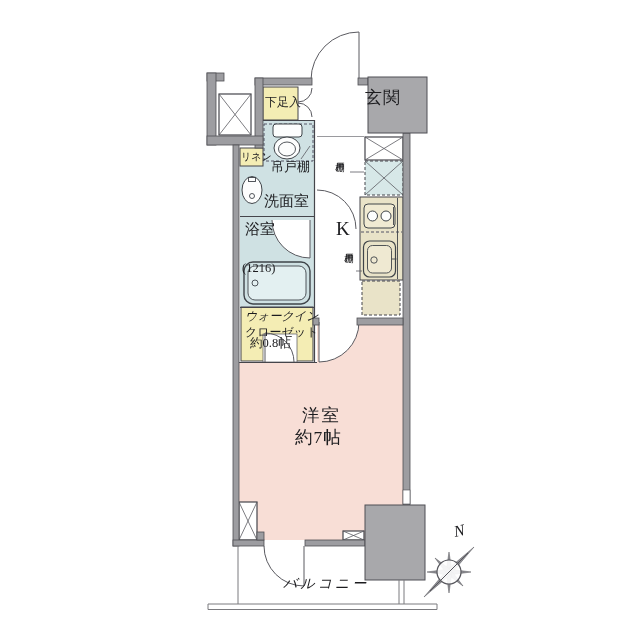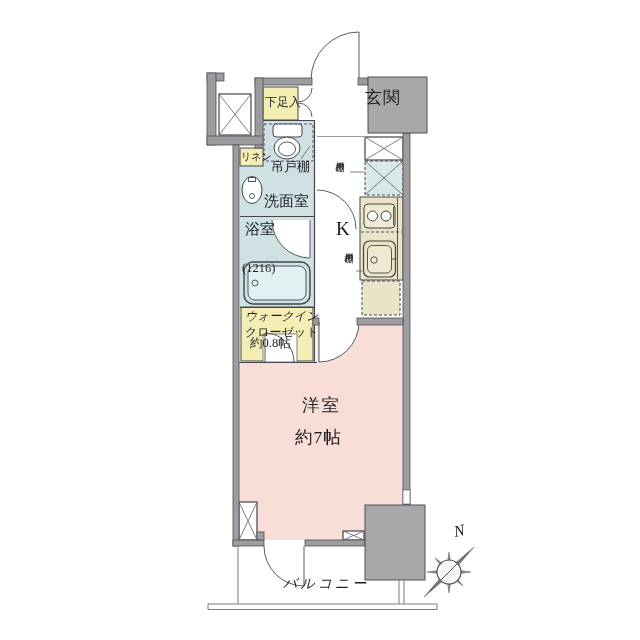--- a/index.html
+++ b/index.html
@@ -144,17 +144,17 @@
   <div class="lbl" style="left:271px;top:160px;font-size:13px;">吊戸棚</div>
   <div class="lbl v" style="left:334px;top:155px;font-size:9.5px;height:40px;">吊戸棚</div>
   <div class="lbl v" style="left:343px;top:246px;font-size:9.5px;height:40px;">吊戸棚</div>
   <div class="lbl" style="left:264px;top:194px;font-size:15px;">洗面室</div>
   <div class="lbl" style="left:245px;top:222px;font-size:15px;text-align:center;">浴室</div>
   <div class="lbl" style="left:242px;top:242px;font-size:12.5px;margin-top:20px;">(1216)</div>
   <div class="lbl" style="left:336px;top:219px;font-size:19px;">K</div>
   <div class="lbl" style="left:245px;top:310px;font-size:12px;font-style:italic;">ウォークイン</div>
   <div class="lbl" style="left:245px;top:326px;font-size:12px;">クローゼット</div>
   <div class="lbl" style="left:250px;top:337px;font-size:12.5px;">約0.8帖</div>
-  <div class="lbl" style="left:302px;top:396px;font-size:17.5px;letter-spacing:2px;">洋室</div>
+  <div class="lbl" style="left:302px;top:406px;font-size:17.5px;letter-spacing:2px;">洋室</div>
   <div class="lbl" style="left:295px;top:428px;font-size:17.5px;letter-spacing:1px;text-align:center;">約7帖</div>
   <div class="lbl it" style="left:283px;top:577px;font-size:14px;letter-spacing:3px;text-align:center;">バルコニー</div>
   <div class="lbl it" style="left:454px;top:523px;font-size:16px;transform:rotate(-12deg);">N</div>
 </div>
 
 </body></html>

